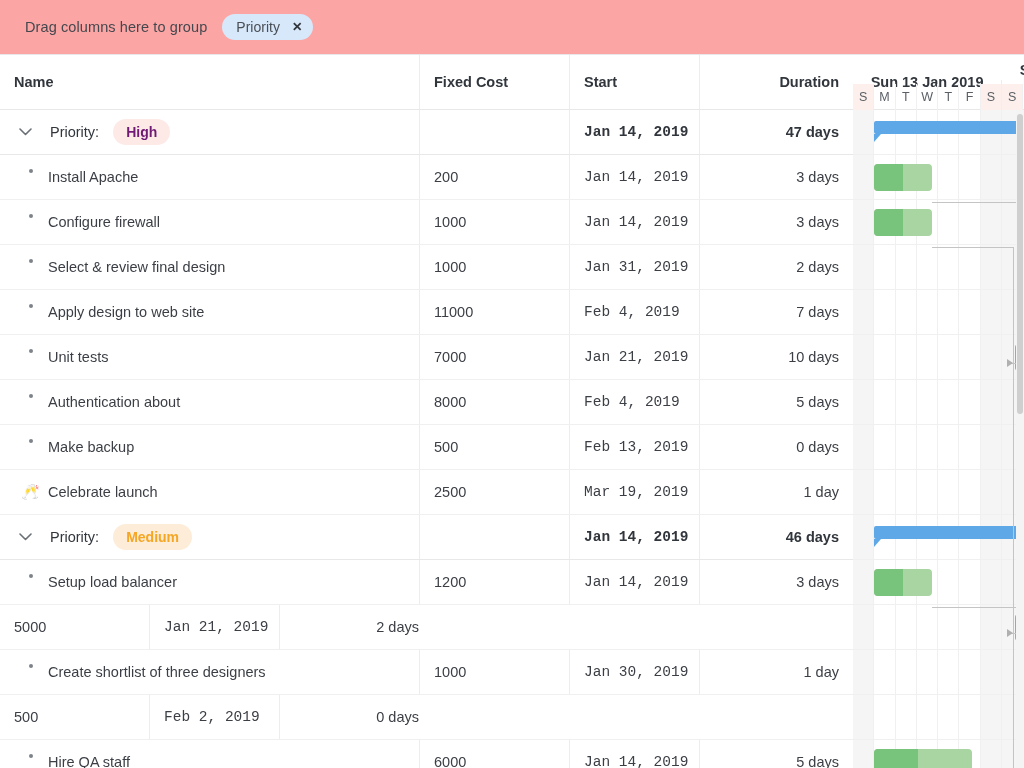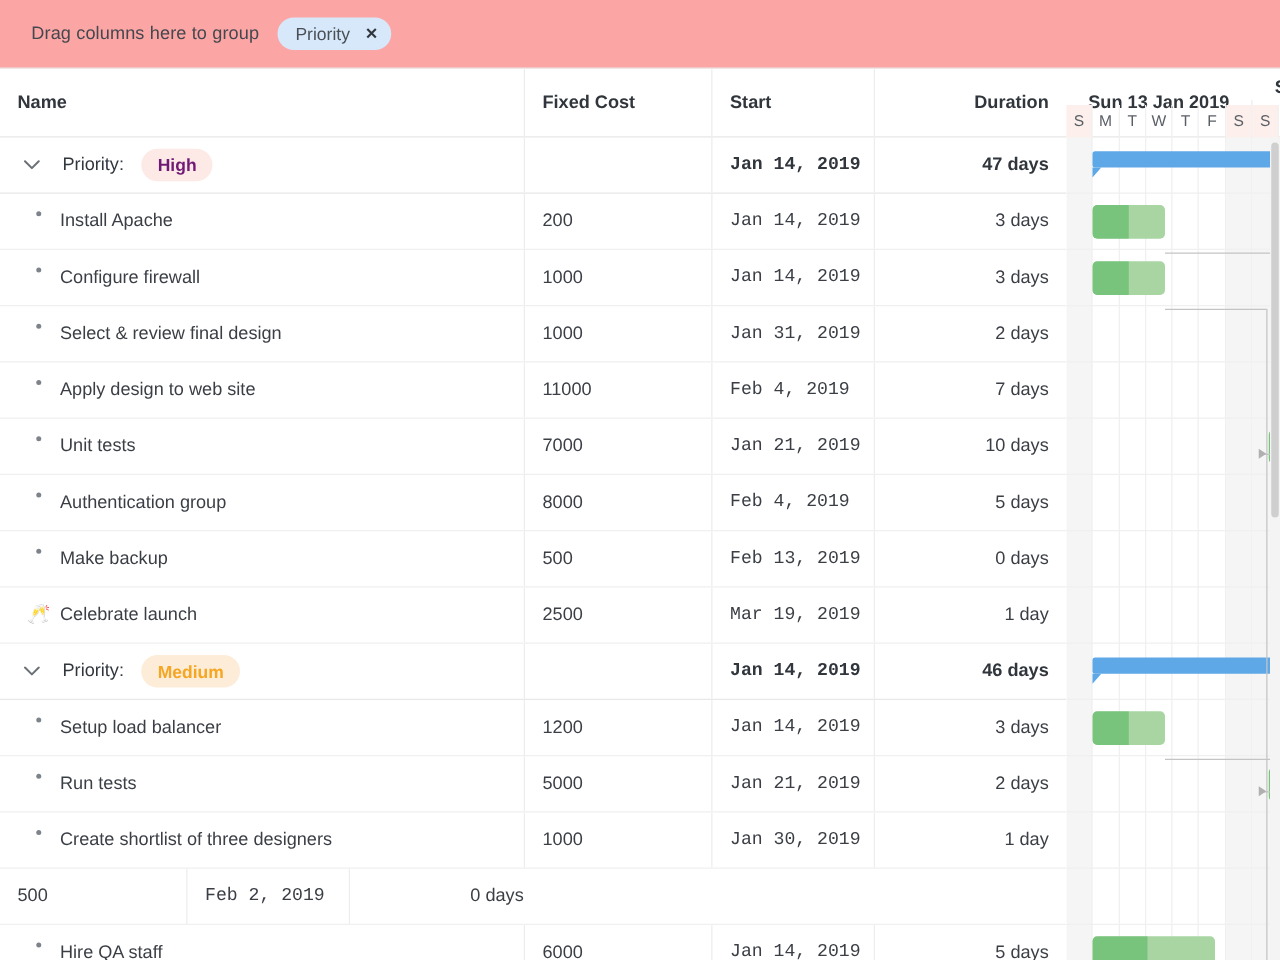--- a/index.html
+++ b/index.html
@@ -338,21 +338,21 @@
           <div class="cell c-cost">7000</div>
           <div class="cell c-start">Jan 21, 2019</div>
           <div class="cell c-dur">10 days</div>
         </div>
         <div class="row">
           <div class="cell c-name">
             <div class="task-wrap">
               <span class="task-marker">
                 <span class="dot"></span>
               </span>
-              <span class="task-name">Authentication group</span>
+              <span class="task-name">Authentication about</span>
             </div>
           </div>
           <div class="cell c-cost">8000</div>
           <div class="cell c-start">Feb 4, 2019</div>
           <div class="cell c-dur">5 days</div>
         </div>
         <div class="row">
           <div class="cell c-name">
             <div class="task-wrap">
               <span class="task-marker">
@@ -399,28 +399,20 @@
                 <span class="dot"></span>
               </span>
               <span class="task-name">Setup load balancer</span>
             </div>
           </div>
           <div class="cell c-cost">1200</div>
           <div class="cell c-start">Jan 14, 2019</div>
           <div class="cell c-dur">3 days</div>
         </div>
         <div class="row">
-          <div class="cell c-name">
-            <div class="task-wrap">
-              <span class="task-marker">
-                <span class="dot"></span>
-              </span>
-              <span class="task-name">Run tests</span>
-            </div>
-          </div>
           <div class="cell c-cost">5000</div>
           <div class="cell c-start">Jan 21, 2019</div>
           <div class="cell c-dur">2 days</div>
         </div>
         <div class="row">
           <div class="cell c-name">
             <div class="task-wrap">
               <span class="task-marker">
                 <span class="dot"></span>
               </span>

